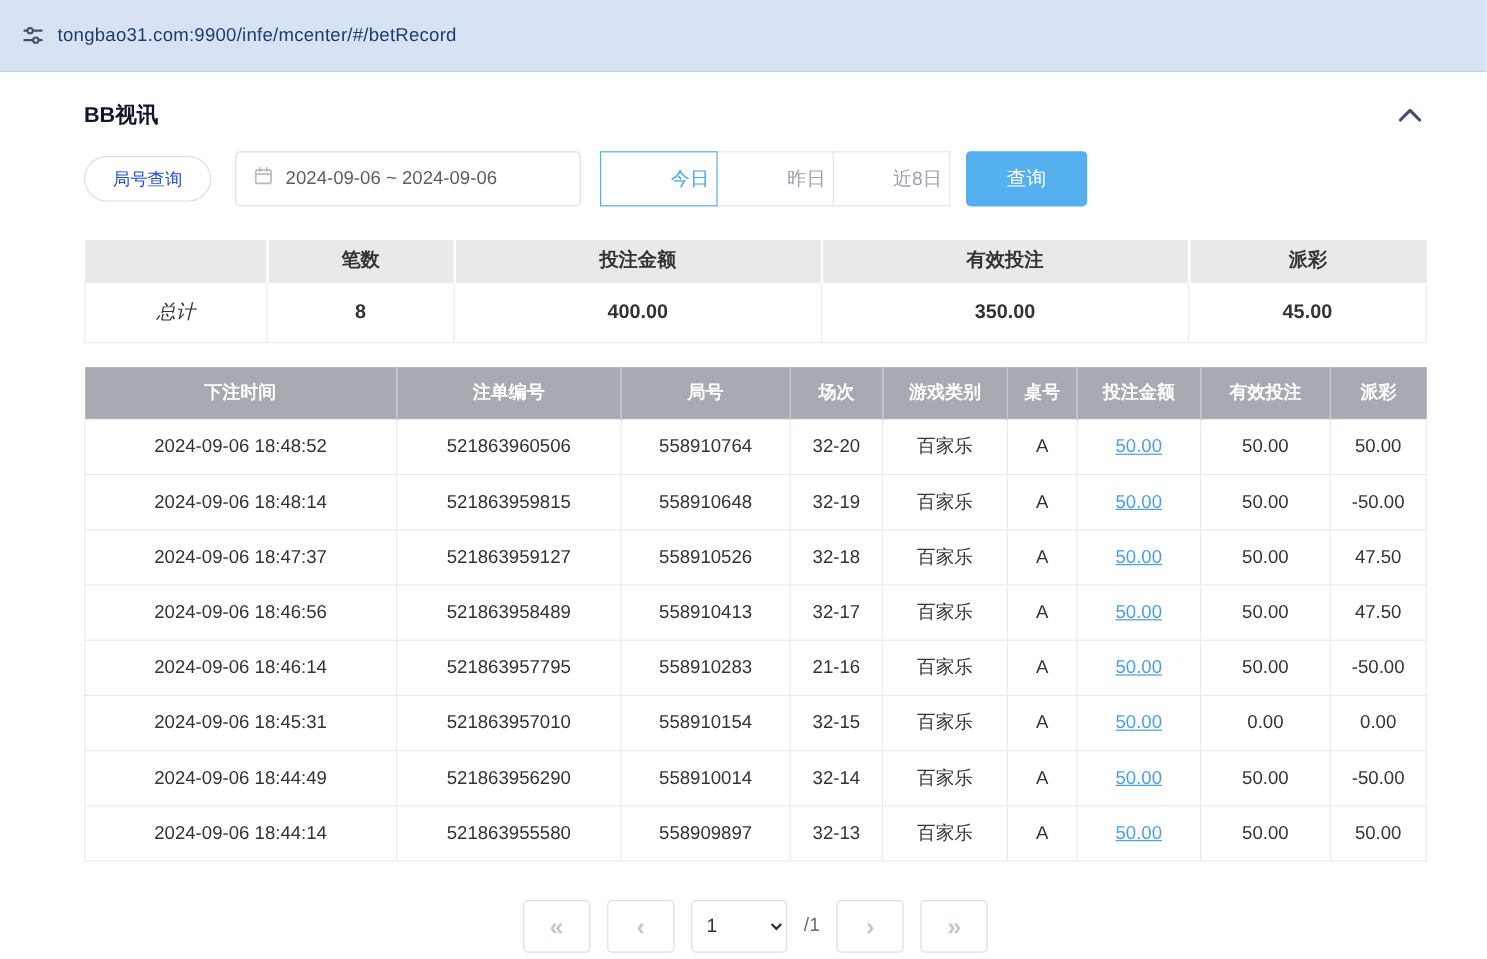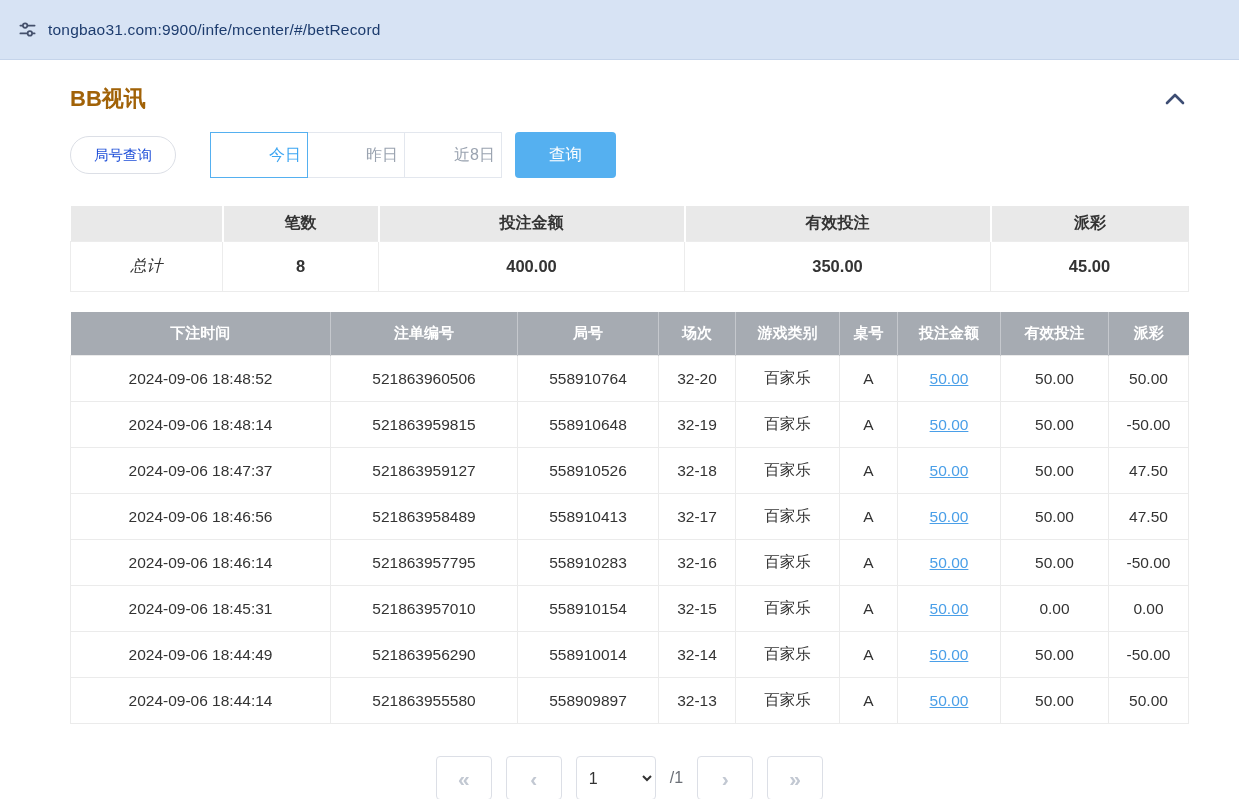--- a/index.html
+++ b/index.html
@@ -14,21 +14,21 @@
   .address-bar{
     height:60px; background:#d7e3f4; border-bottom:1px solid #c5d4ea;
     display:flex; align-items:center; padding:0 16px;
   }
   .site-icon{ display:inline-flex; width:22px; height:22px; align-items:center; justify-content:center; cursor:pointer; }
   .url{ margin-left:10px; font-size:15.5px; color:#1d3c6e; letter-spacing:.2px; cursor:text; }
 
   
   .page{ padding:18px 50px 0 70px; }
   .panel-header{ display:flex; align-items:center; justify-content:space-between; margin:6px 0 18px; }
-  .panel-title{ margin:0; font-size:22px; font-weight:bold; color:#a16207; }
+  .panel-title{ margin:0; font-size:18px; font-weight:bold; color:#0f172a; }
   .collapse-btn{ background:none; border:none; padding:2px; cursor:pointer; line-height:0; }
 
   
   .filter-row{ display:flex; align-items:center; margin-bottom:28px; }
   .pill{
     height:38px; padding:0 23px; border-radius:19px; background:#fff;
     border:1px solid #dcdfe6; color:#1d4ed8; font-size:14.5px; cursor:pointer; margin-right:18px;
   }
   .pill.active{ border-color:#55b0f0; color:#3da6f2; font-weight:bold; }
   .date-input{
@@ -112,20 +112,30 @@
         <svg width="24" height="18" viewBox="0 0 24 18">
           <polyline points="4,13 12,5 20,13" fill="none" stroke="#3d4d73" stroke-width="2.6" stroke-linecap="round" stroke-linejoin="round"></polyline>
         </svg>
       </span>
     </button>
   </div>
 
   <div class="filter-row">
     <button class="pill">局号查询</button>
 
+    <div class="date-input">
+      <span>
+        <svg width="17" height="17" viewBox="0 0 24 24">
+          <rect x="3" y="5" width="18" height="16" rx="2" fill="none" stroke="#b7bcc4" stroke-width="2"></rect>
+          <path d="M3 10h18" stroke="#b7bcc4" stroke-width="2"></path>
+          <path d="M8 2.5v4M16 2.5v4" stroke="#b7bcc4" stroke-width="2" stroke-linecap="round"></path>
+        </svg>
+      </span>
+      <span>2024-09-06 ~ 2024-09-06</span>
+    </div>
 
     <div class="quick-group">
       <button class="quick active">今日</button>
       <button class="quick">昨日</button>
       <button class="quick">近8日</button>
     </div>
 
     <button class="search-btn">查询</button>
   </div>
 
@@ -224,21 +234,21 @@
           <td>百家乐</td>
           <td>A</td>
           <td><a class="bet-link">50.00</a></td>
           <td>50.00</td>
           <td>47.50</td>
         </tr>
         <tr>
           <td>2024-09-06 18:46:14</td>
           <td>521863957795</td>
           <td>558910283</td>
-          <td>32-16</td>
+          <td>21-16</td>
           <td>百家乐</td>
           <td>A</td>
           <td><a class="bet-link">50.00</a></td>
           <td>50.00</td>
           <td class="neg">-50.00</td>
         </tr>
         <tr>
           <td>2024-09-06 18:45:31</td>
           <td>521863957010</td>
           <td>558910154</td>

